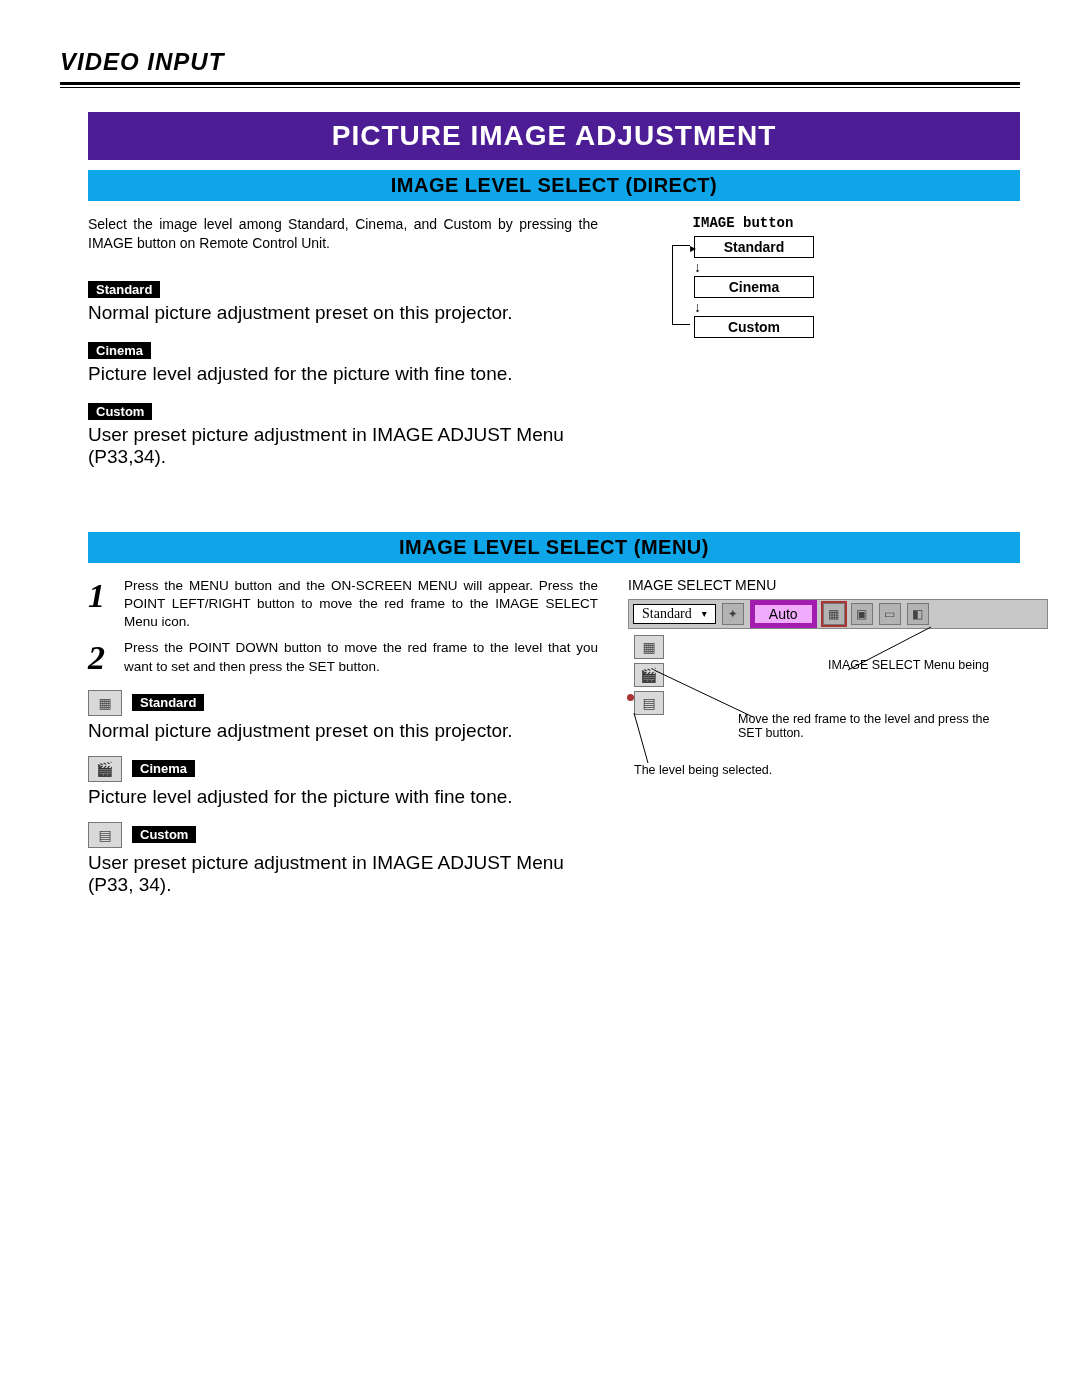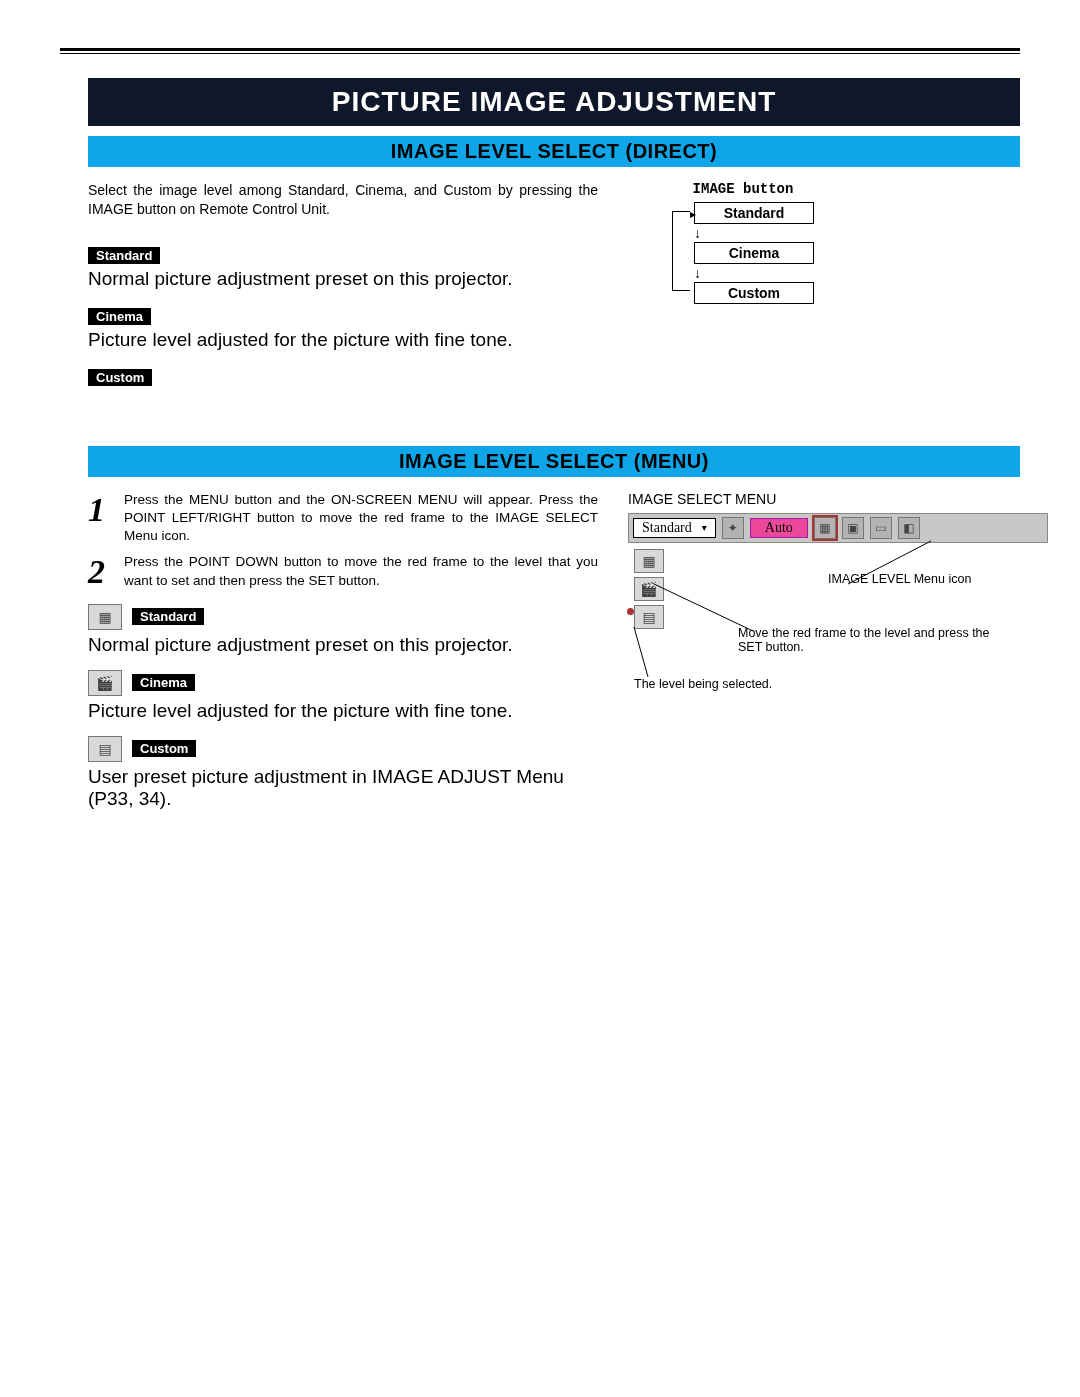--- a/index.html
+++ b/index.html
@@ -25,21 +25,21 @@
     border: none;
     border-top: 3px solid #000;
     margin: 0 0 2px 0;
   }
   hr.thin {
     border: none;
     border-top: 1px solid #000;
     margin: 0 0 24px 0;
   }
   .black-banner {
-    background: #0f172a;
+    background: #4c1d95;
     color: #fff;
     text-align: center;
     font-size: 28px;
     font-weight: bold;
     letter-spacing: 1px;
     padding: 8px 10px;
     margin: 0 0 10px 28px;
   }
   .grey-banner {
     background: #0ea5e9;
@@ -179,23 +179,23 @@
     background: #fff;
     border: 1px solid #000;
     font-family: "Times New Roman", serif;
     font-size: 14px;
     padding: 1px 8px;
     display: flex;
     align-items: center;
     gap: 10px;
   }
   .menu-bar .dropdown2 {
-    background: #ec4899;
-    border: 1px solid #a21caf;
-    font-family: Liberation Serif, serif;
+    background: #f0abfc;
+    border: 5px solid #a21caf;
+    font-family: Liberation Sans, sans-serif;
     font-size: 14px;
     padding: 1px 14px;
   }
   .menu-bar .mini-icon {
     width: 22px;
     height: 22px;
     background: #b3b3b3;
     border: 1px solid #777;
     display: flex;
     align-items: center;
@@ -248,38 +248,40 @@
     font-weight: bold;
     font-size: 34px;
     margin-top: 360px;
     margin-left: 4px;
   }
 </style>
 </head>
 <body>
 
 <div class="page">
+  <div class="header-title">VIDEO INPUT</div>
   <hr class="heavy">
   <hr class="thin">
 
   <div class="black-banner">PICTURE IMAGE ADJUSTMENT</div>
 
   <div class="grey-banner">IMAGE LEVEL SELECT (DIRECT)</div>
 
   <div class="two-col">
     <div class="left-col">
       <p class="intro-text">Select the image level among Standard, Cinema, and Custom by pressing the IMAGE button on  Remote Control Unit.</p>
 
       <span class="term-label">Standard</span>
       <div class="term-desc">Normal picture adjustment preset on this projector.</div>
 
       <span class="term-label">Cinema</span>
       <div class="term-desc">Picture level adjusted for the picture with fine tone.</div>
 
       <span class="term-label">Custom</span>
+      <div class="term-desc">User preset picture adjustment in IMAGE ADJUST Menu (P33,34).</div>
     </div>
 
     <div class="right-col">
       <div class="flow-diagram">
         <div class="heading">IMAGE button</div>
         <div class="flow-wrap">
           <div class="flow-side">
               <span class="tip">▸</span>
             </div>
           <div class="flow-box">Standard</div>
@@ -352,21 +354,21 @@
         </div>
 
         <div class="pointer-dot" style="left:-1px; top:95px"></div>
 
         <div class="callouts">
           <svg width="420" height="170" style="position:absolute;left:0;top:-100px;pointer-events:none">
             <line x1="303" y1="12" x2="220" y2="55" stroke="#000" stroke-width="1"></line>
             <line x1="26" y1="55" x2="125" y2="102" stroke="#000" stroke-width="1"></line>
             <line x1="6" y1="98" x2="20" y2="148" stroke="#000" stroke-width="1"></line>
           </svg>
-          <div class="callout1" style="top:-57px">IMAGE LEVEL Menu icon</div>
+          <div class="callout1" style="top:-57px">IMAGE SELECT Menu being</div>
           <div class="callout2" style="top:-3px">Move the red frame to the level and press the SET button.</div>
           <div class="callout3" style="top:48px">The level being selected.</div>
         </div>
       </div>
     </div>
   </div>
 
 </div>
 
 </body></html>

